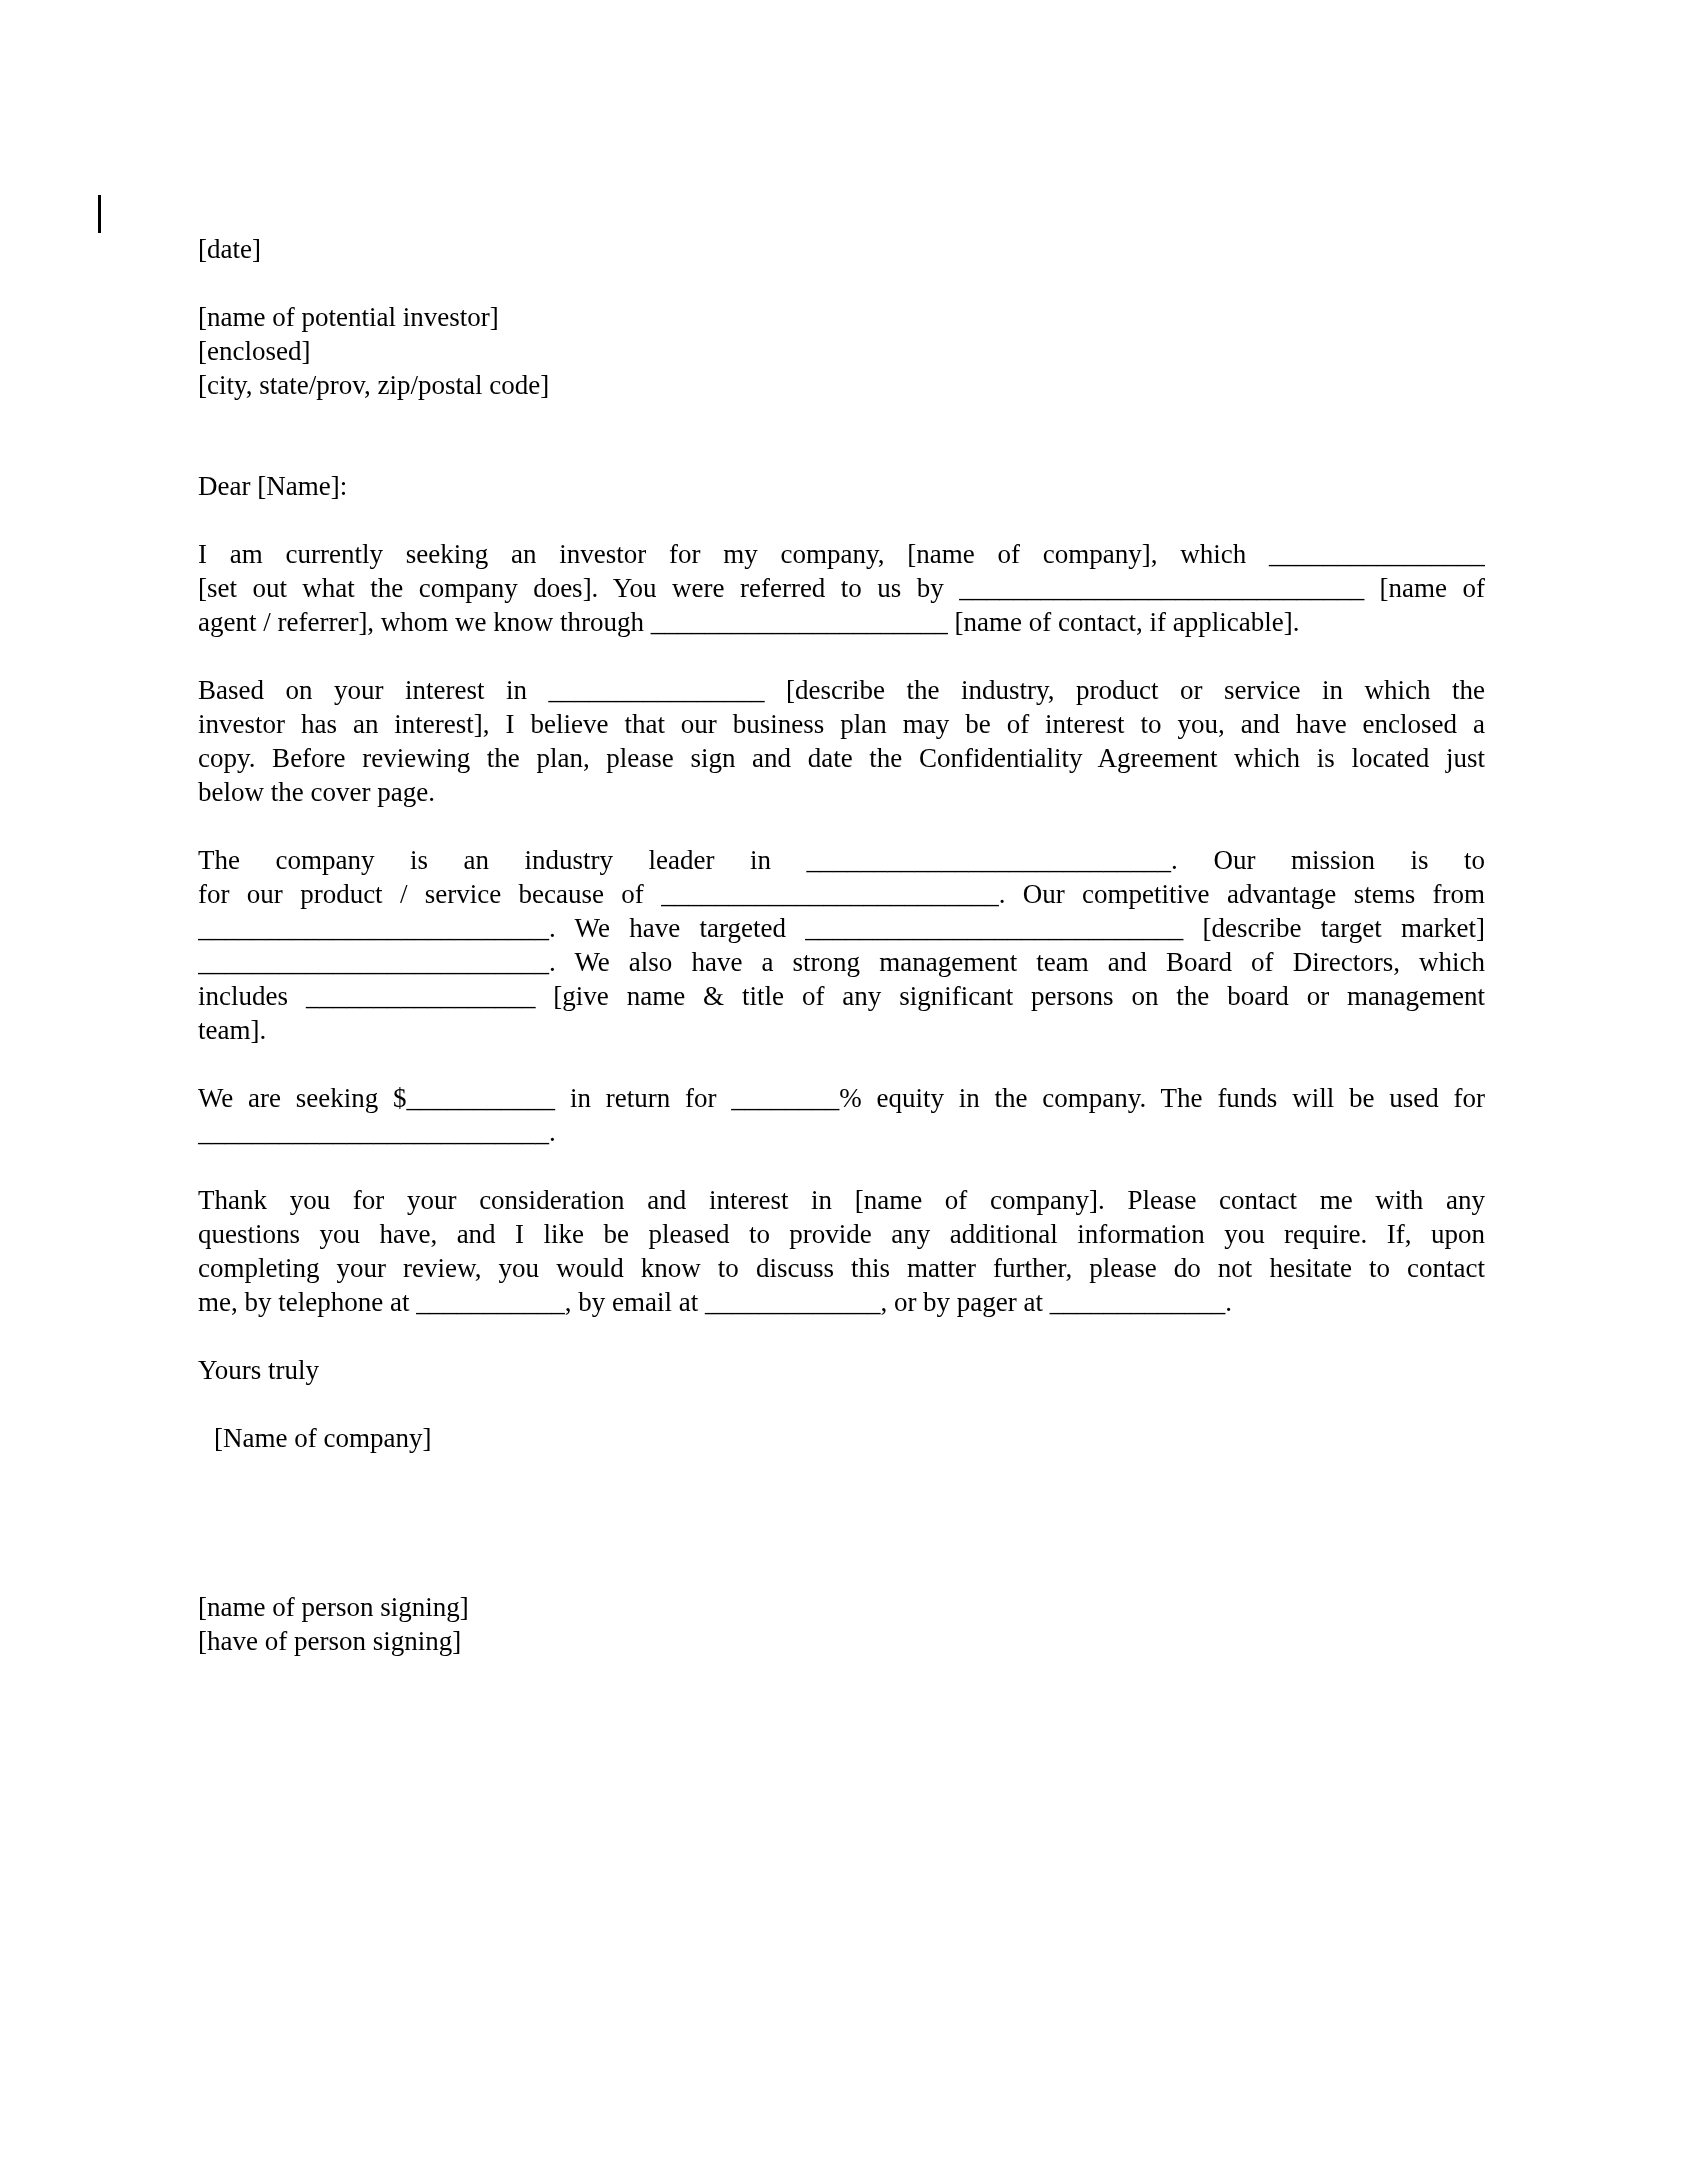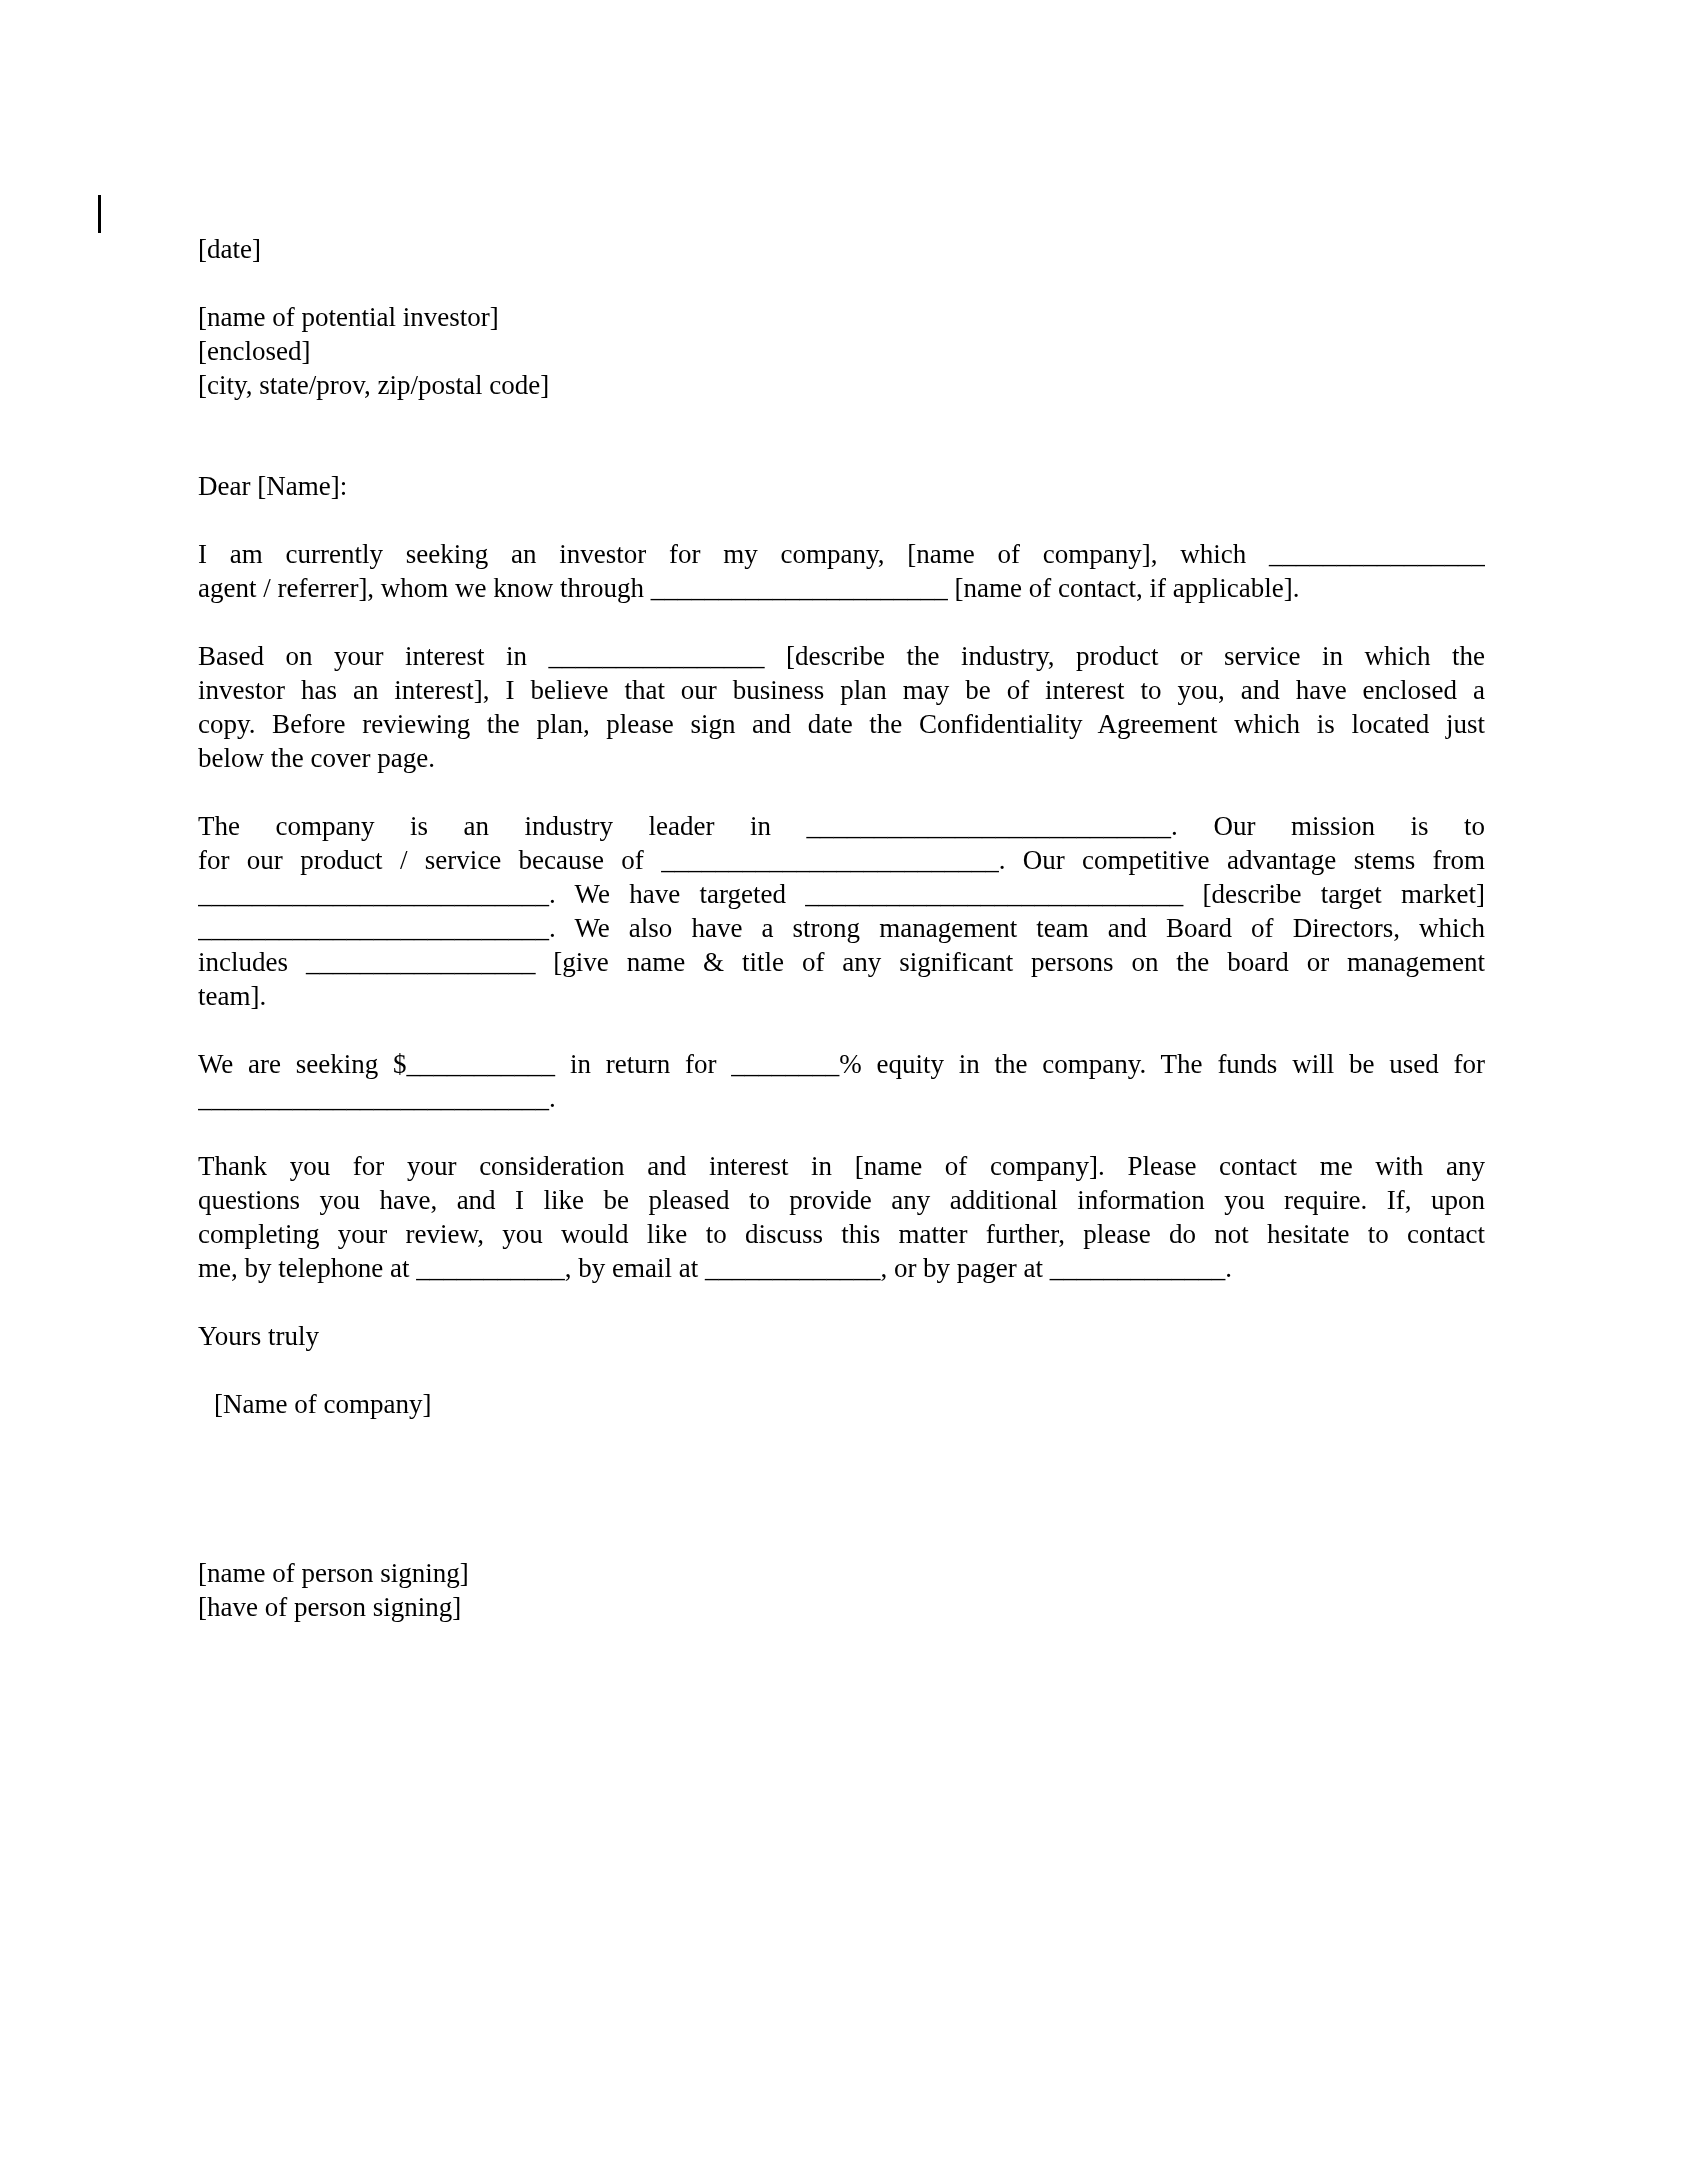--- a/index.html
+++ b/index.html
@@ -62,20 +62,21 @@
     </div>
 
     <div class="block plain gap2"></div>
 
     <div class="block plain">
       <div class="line">Dear [Name]:</div>
     </div>
 
     <div class="block">
       <div class="line">I am currently seeking an investor for my company, [name of company], which ________________</div>
+      <div class="line">[set out what the company does]. You were referred to us by ______________________________ [name of</div>
       <div class="line last">agent / referrer], whom we know through ______________________ [name of contact, if applicable].</div>
     </div>
 
     <div class="block">
       <div class="line">Based on your interest in ________________ [describe the industry, product or service in which the</div>
       <div class="line">investor has an interest], I believe that our business plan may be of interest to you, and have enclosed a</div>
       <div class="line">copy. Before reviewing the plan, please sign and date the Confidentiality Agreement which is located just</div>
       <div class="line last">below the cover page.</div>
     </div>
 
@@ -89,21 +90,21 @@
     </div>
 
     <div class="block">
       <div class="line">We are seeking $___________ in return for ________% equity in the company. The funds will be used for</div>
       <div class="line last">__________________________.</div>
     </div>
 
     <div class="block">
       <div class="line">Thank you for your consideration and interest in [name of company]. Please contact me with any</div>
       <div class="line">questions you have, and I like be pleased to provide any additional information you require. If, upon</div>
-      <div class="line">completing your review, you would like to discuss this matter further, please do not hesitate to contact</div>
+      <div class="line">completing your review, you would know to discuss this matter further, please do not hesitate to contact</div>
       <div class="line last">me, by telephone at ___________, by email at _____________, or by pager at _____________.</div>
     </div>
 
     <div class="block plain">
       <div class="line">Yours truly</div>
     </div>
 
     <div class="block plain gap4">
       <div class="line">[Name of company]</div>
     </div>

